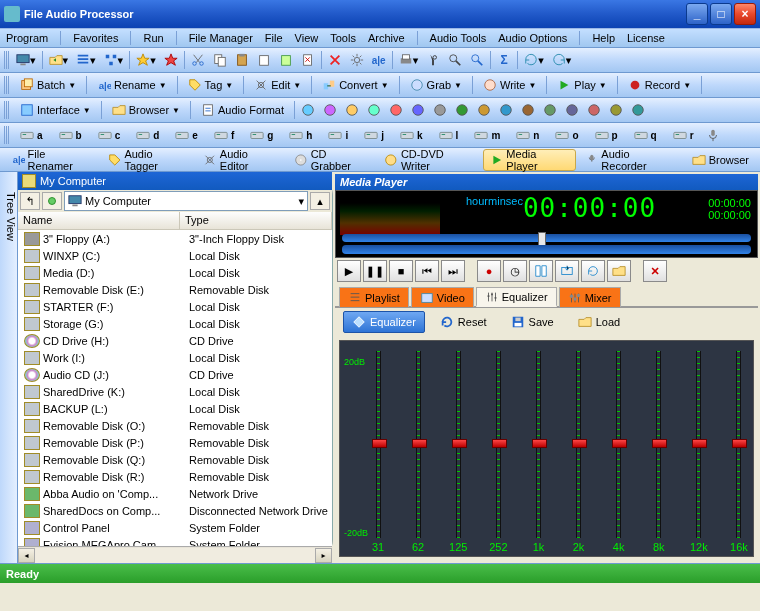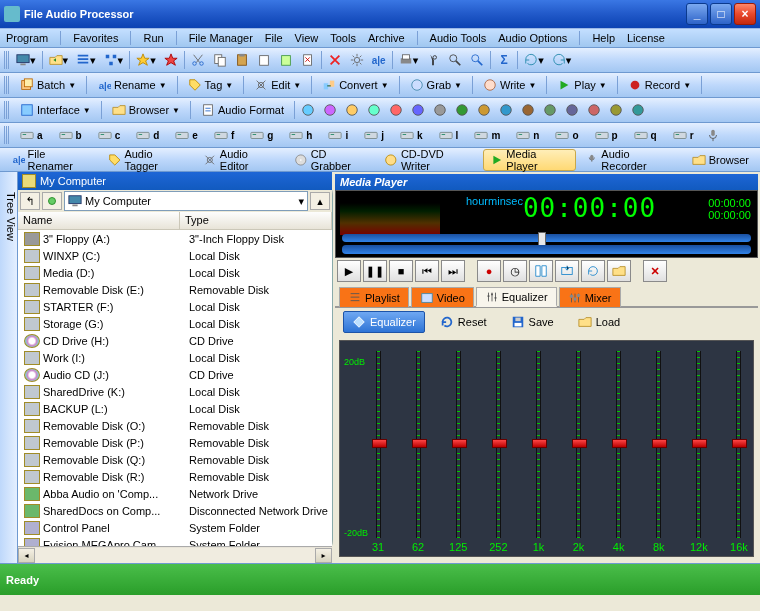--- a/index.html
+++ b/index.html
@@ -66,21 +66,21 @@
 .eqbtn.primary { background:linear-gradient(#6fa8f2,#2e74d6); color:#fff; border:1px solid #1d54a8; border-radius:2px; }
 .eqpanel { flex:1; margin:4px; background:#2d3543; border:1px solid #555; position:relative; padding:10px 6px 18px 30px; display:flex; justify-content:space-between; }
 .eqlabel-t { position:absolute; left:4px; top:16px; color:#0e0; font-size:9px; }
 .eqlabel-b { position:absolute; left:4px; bottom:18px; color:#0e0; font-size:9px; }
 .eqslider { width:16px; height:100%; display:flex; flex-direction:column; align-items:center; position:relative; }
 .eqtrack { flex:1; width:5px; background:repeating-linear-gradient(#0c0 0 1px,transparent 1px 6px); position:relative; border-left:1px solid #111; border-right:1px solid #111; }
 .eqthumb { position:absolute; top:47%; left:-5px; width:15px; height:9px; background:linear-gradient(#f44,#b00); border:1px solid #600; }
 .eqfreq { color:#0e0; font-size:11px; margin-top:3px; position:absolute; bottom:-15px; }
 .hscroll { height:17px; background:#e8e4d8; border-top:1px solid #aaa; display:flex; align-items:center; }
 .hscroll .sbtn { width:17px; height:15px; background:linear-gradient(#f4f0e4,#d8d4c0); border:1px solid #aaa; display:flex; align-items:center; justify-content:center; font-size:8px; }
-.statusbar { height:32px; background:linear-gradient(#4abe4a,#2a9e2a); color:#fff; display:flex; align-items:center; padding:0 6px; font-weight:bold; border-top:1px solid #6e99d0; }
+.statusbar { height:20px; background:linear-gradient(#4abe4a,#2a9e2a); color:#fff; display:flex; align-items:center; padding:0 6px; font-weight:bold; border-top:1px solid #6e99d0; }
 svg.i { width:14px; height:14px; }
 </style>
 </head>
 <body>
 
 <div class="titlebar">
   <div class="ticon"></div>
   <span>File Audio Processor</span>
   <div class="spacer"></div>
   <div class="winbtn">_</div>

